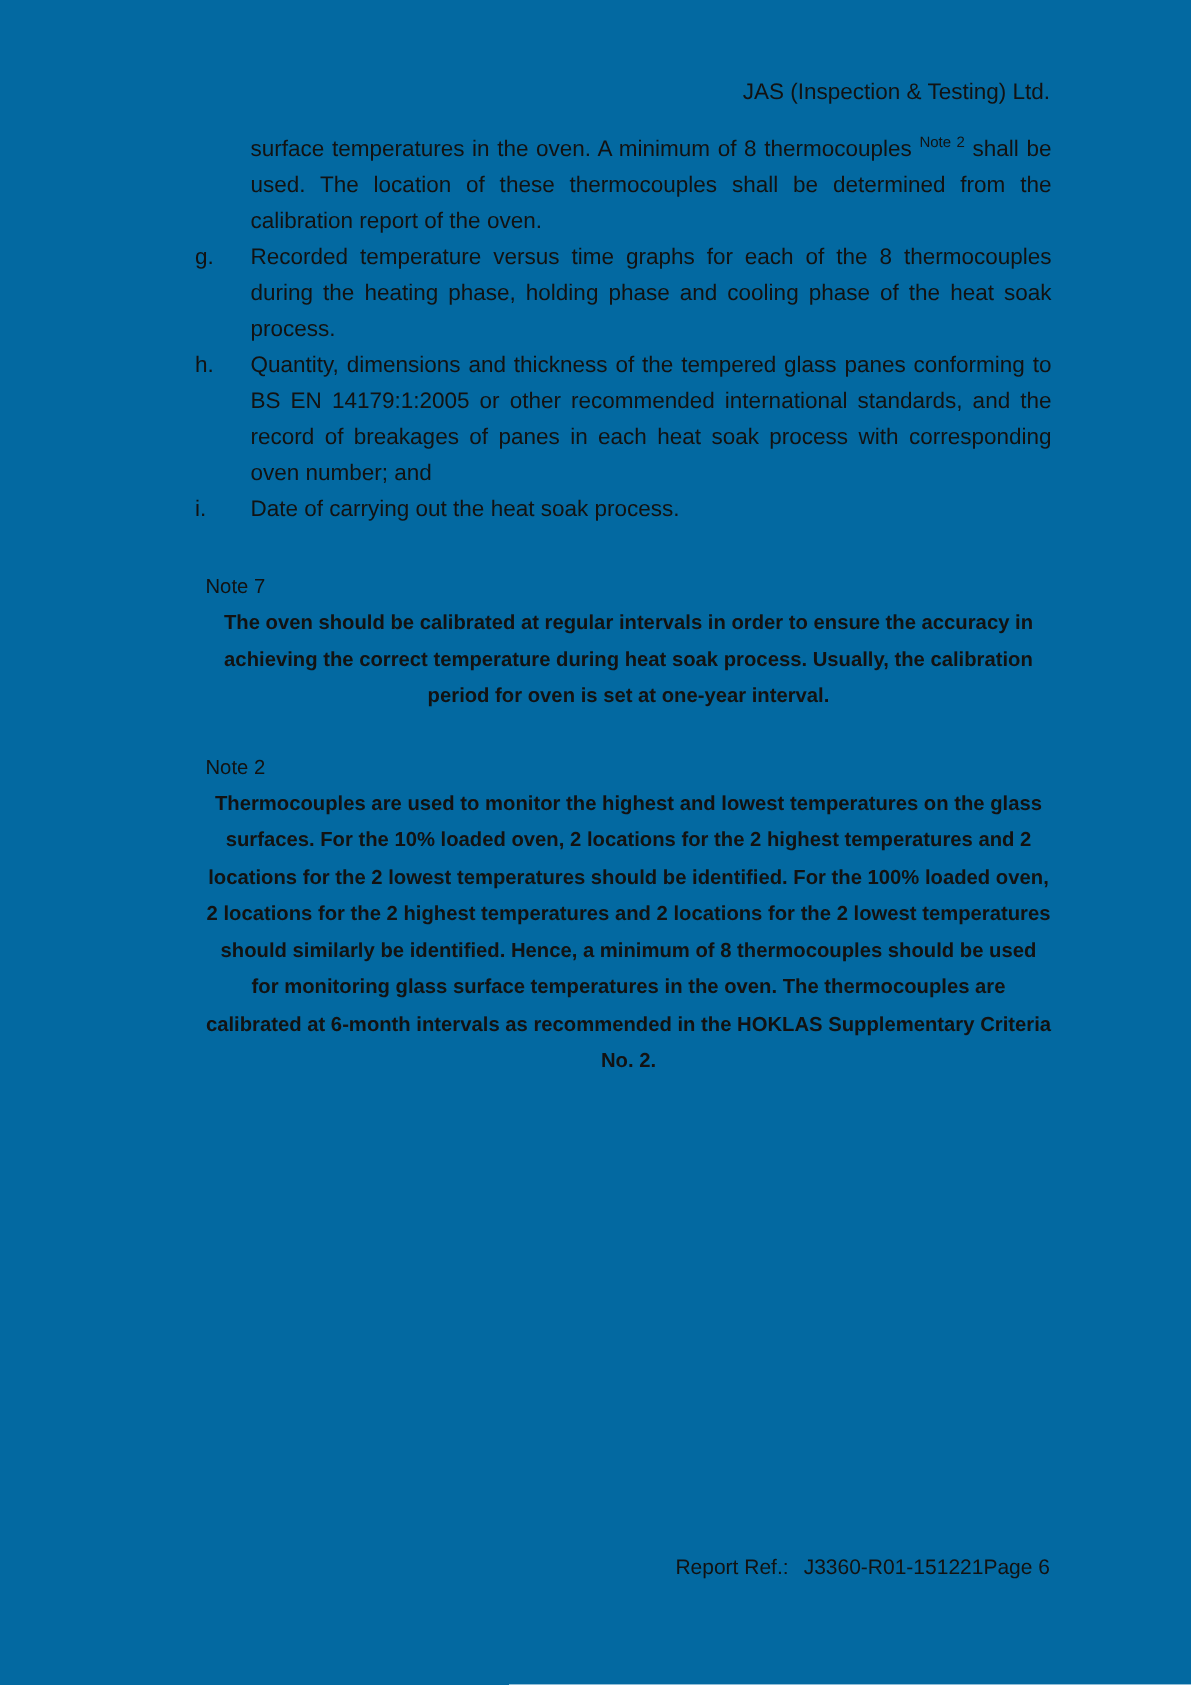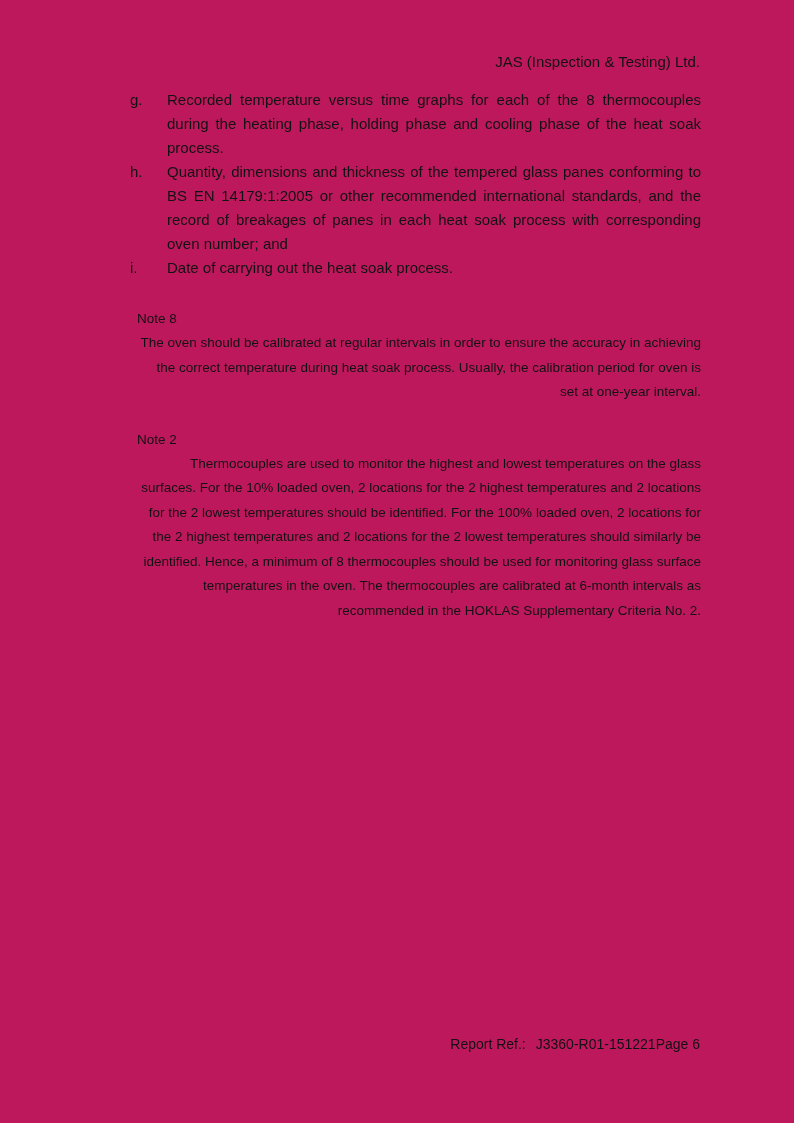--- a/index.html
+++ b/index.html
@@ -6,21 +6,21 @@
   html, body { background: #ffffff; }
   body {
     font-family: "Liberation Sans", "DejaVu Sans", sans-serif;
     color: #121212;
     -webkit-font-smoothing: antialiased;
   }
   .page {
     position: relative;
     width: 794px;
     height: 1123px;
-    background: #be185d;
+    background: #0369a1;
     overflow: hidden;
   }
   .header {
     position: absolute;
     top: 53px;
     left: 130px;
     right: 94px;
     text-align: right;
     font-size: 15px;
     line-height: 18px;
@@ -63,21 +63,22 @@
   .note-1 { margin-top: 27px; }
   .note-2 { margin-top: 23px; }
   .note-title {
     font-size: 13.5px;
     line-height: 24px;
     font-weight: normal;
   }
   .note-body {
     font-size: 13.5px;
     line-height: 24.5px;
-    text-align: right;
+    text-align: center;
+    font-weight: bold;
   }
   .footer {
     position: absolute;
     top: 1036px;
     left: 88px;
     right: 94px;
     display: flex;
     justify-content: flex-end;
     font-size: 14px;
     line-height: 17px;
@@ -88,38 +89,39 @@
 <body>
 
 <div class="page">
 
   <div class="header">
     <span>JAS (Inspection &amp; Testing) Ltd.</span>
   </div>
 
   <div class="content">
 
+    <p class="intro-para"><span>surface temperatures in the oven. A minimum of 8 thermocouples </span><sup>Note 2</sup><span> shall be used. The location of these thermocouples shall be determined from the calibration report of the oven.</span></p>
 
     <div class="list">
       <div class="list-item">
         <span class="list-marker">g.</span>
         <span class="list-text">Recorded temperature versus time graphs for each of the 8 thermocouples during the heating phase, holding phase and cooling phase of the heat soak process.</span>
       </div>
       <div class="list-item">
         <span class="list-marker">h.</span>
         <span class="list-text">Quantity, dimensions and thickness of the tempered glass panes conforming to BS EN 14179:1:2005 or other recommended international standards, and the record of breakages of panes in each heat soak process with corresponding oven number; and</span>
       </div>
       <div class="list-item">
         <span class="list-marker">i.</span>
         <span class="list-text">Date of carrying out the heat soak process.</span>
       </div>
     </div>
 
     <div class="note note-1">
-      <div class="note-title">Note 8</div>
+      <div class="note-title">Note 7</div>
       <div class="note-body">The oven should be calibrated at regular intervals in order to ensure the accuracy in achieving the correct temperature during heat soak process. Usually, the calibration period for oven is set at one-year interval.</div>
     </div>
 
     <div class="note note-2">
       <div class="note-title">Note 2</div>
       <div class="note-body">Thermocouples are used to monitor the highest and lowest temperatures on the glass surfaces. For the 10% loaded oven, 2 locations for the 2 highest temperatures and 2 locations for the 2 lowest temperatures should be identified. For the 100% loaded oven, 2 locations for the 2 highest temperatures and 2 locations for the 2 lowest temperatures should similarly be identified. Hence, a minimum of 8 thermocouples should be used for monitoring glass surface temperatures in the oven. The thermocouples are calibrated at 6-month intervals as recommended in the HOKLAS Supplementary Criteria No. 2.</div>
     </div>
 
   </div>
 

